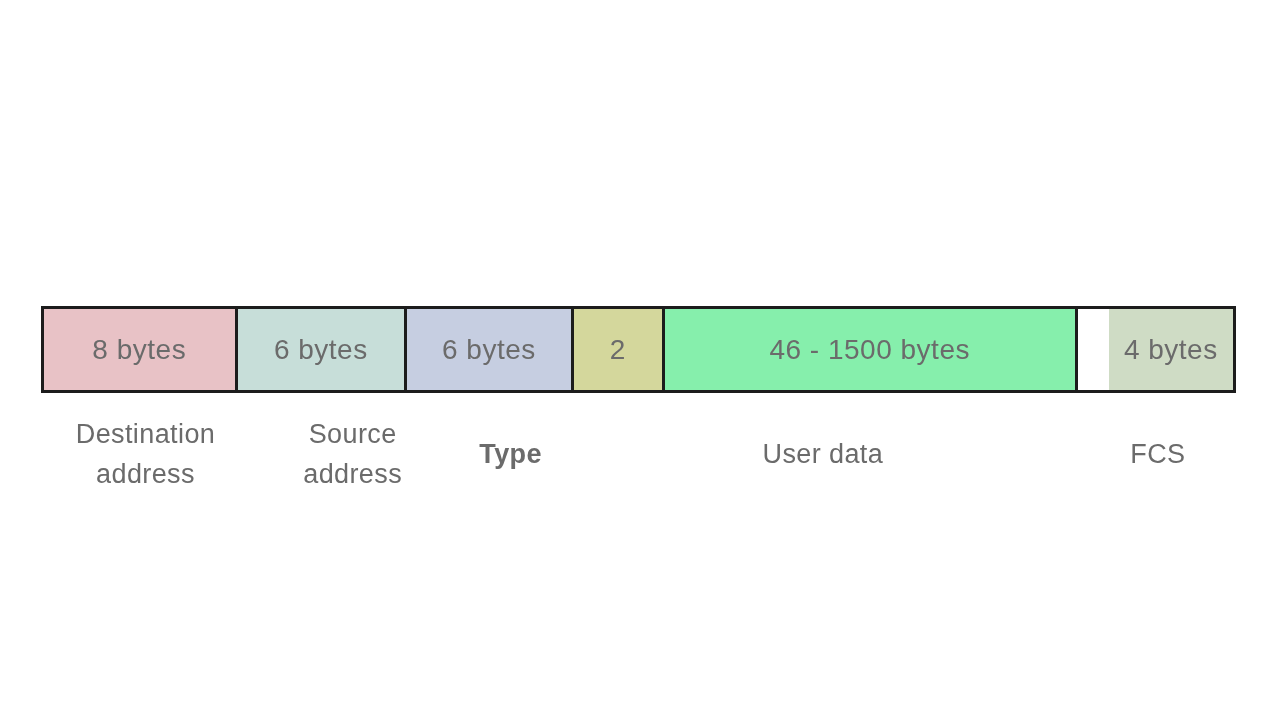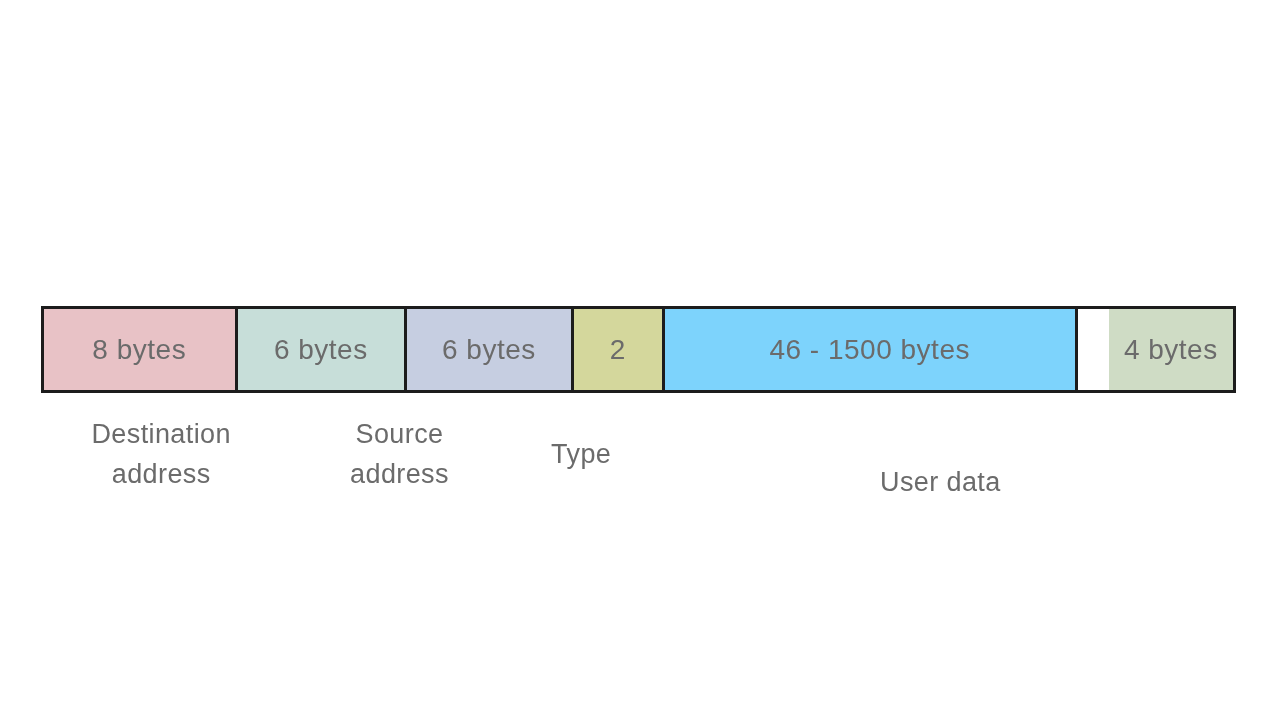--- a/index.html
+++ b/index.html
@@ -70,36 +70,39 @@
       </div>
       <div class="cell" style="flex: 174 1 0px; background: rgb(199, 222, 217);">
         <span class="size-text">6 bytes</span>
       </div>
       <div class="cell" style="flex: 171 1 0px; background: rgb(198, 206, 225);">
         <span class="size-text">6 bytes</span>
       </div>
       <div class="cell" style="flex: 92 1 0px; background: rgb(212, 215, 156);">
         <span class="size-text">2</span>
       </div>
-      <div class="cell" style="flex: 428 1 0px; background: #7dd3fc;">
+      <div class="cell" style="flex: 428 1 0px; background: #86efac;">
         <span class="size-text">46 - 1500 bytes</span>
       </div>
       <div class="cell" style="flex: 130 1 0px; background: rgb(207, 220, 197);">
         <span class="size-text">4 bytes</span>
       </div>
     </div>
   <div class="label-row" id="label-row">
       <div class="label-cell" style="flex: 174 1 0px;">
         <span class="label-text">Destination
 address</span>
       </div>
       <div class="label-cell" style="flex: 171 1 0px; align-items: center;">
         <span class="label-text">Source
 address</span>
       </div>
-      <div class="label-cell" style="flex: 92 1 0px;">
+      <div class="label-cell" style="flex: 92 1 0px; font-weight: bold;">
         <span class="label-text">Type</span>
       </div>
-      <div class="label-cell" style="flex: 428 1 0px; align-items: flex-end;">
+      <div class="label-cell" style="flex: 428 1 0px;">
         <span class="label-text">User data</span>
+      </div>
+      <div class="label-cell" style="flex: 130 1 0px;">
+        <span class="label-text">FCS</span>
       </div>
     </div>
 </div>
 
 </body></html>

